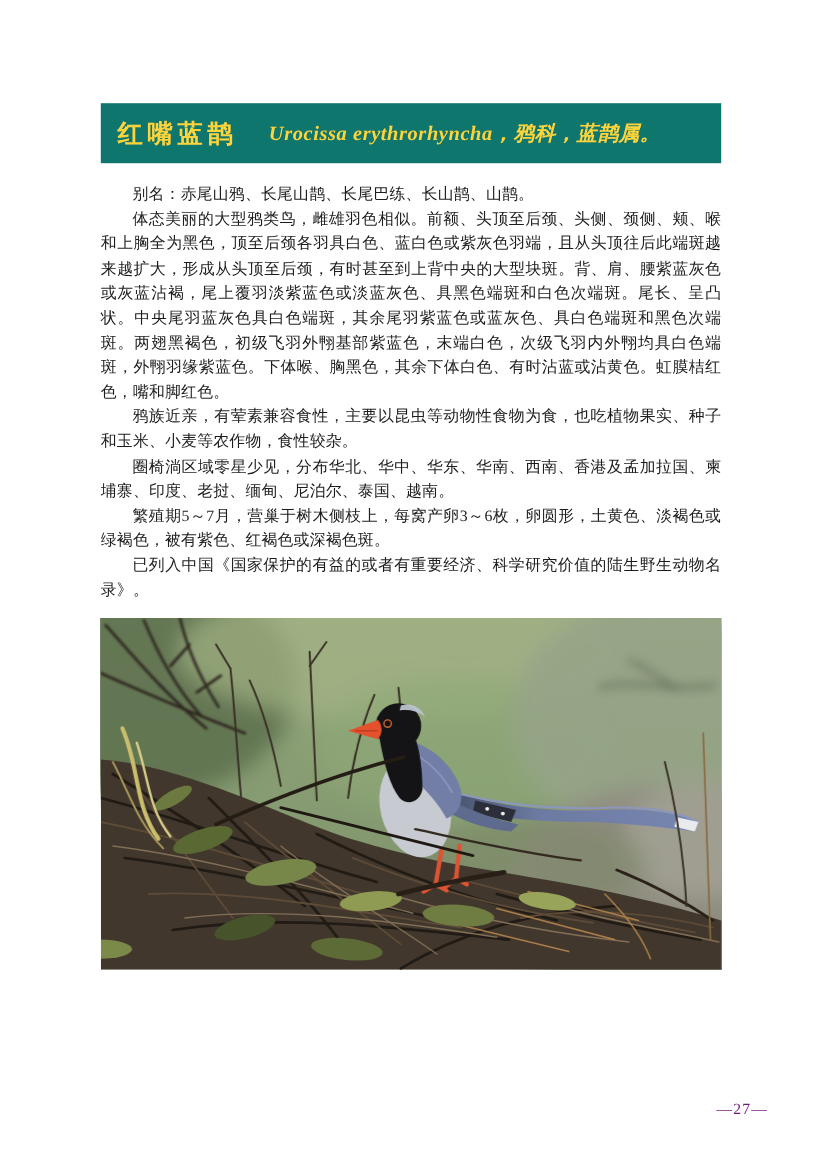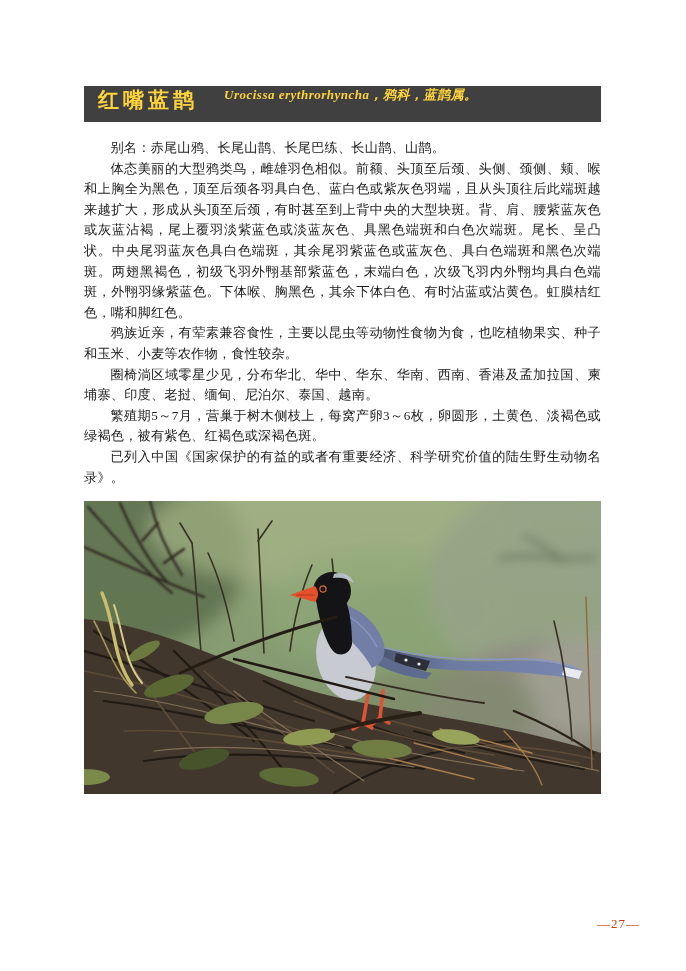--- a/index.html
+++ b/index.html
@@ -3,39 +3,39 @@
 <meta charset="utf-8">
 <style>
   html,body{margin:0;padding:0;background:#e9e9e9;}
   .page{
     position:relative;width:686px;height:971px;margin:0 auto;
     background:#ffffff;overflow:hidden;
     font-family:"Liberation Serif","DejaVu Serif",serif;color:#1c1c1c;
   }
   .content{position:absolute;left:84px;top:86px;width:517px;}
   .banner{
-    display:flex;align-items:flex-start;height:36px;background:#404040;
+    display:flex;align-items:center;height:50px;background:#0f766e;
     padding:0 10px 0 14px;box-sizing:border-box;
   }
   .banner-title{
     font-family:"Liberation Sans","DejaVu Sans",sans-serif;
     font-size:21px;font-weight:bold;color:#ffd43b;letter-spacing:4px;white-space:nowrap;
   }
   .banner-subtitle{
-    margin-left:26px;font-style:italic;font-weight:600;font-size:13px;color:#ffd43b;
+    margin-left:26px;font-style:italic;font-weight:600;font-size:17px;color:#ffd43b;
     letter-spacing:.5px;white-space:nowrap;
   }
   .article{margin-top:16px;}
   .article p{
     margin:0;font-size:13.2px;line-height:20.6px;text-align:justify;
     text-indent:2em;letter-spacing:.2px;
   }
   .photo{margin:13px 0 0 0;width:517px;height:293px;line-height:0;}
   .page-number{
-    position:absolute;right:46px;top:916px;font-size:13px;color:#c2410c;letter-spacing:1px;
+    position:absolute;right:46px;top:916px;font-size:13px;color:#701a75;letter-spacing:1px;
   }
 </style>
 </head>
 <body>
 
 <div class="page">
   <div class="content">
 
     <header class="banner">
       <span class="banner-title">红嘴蓝鹊</span>

